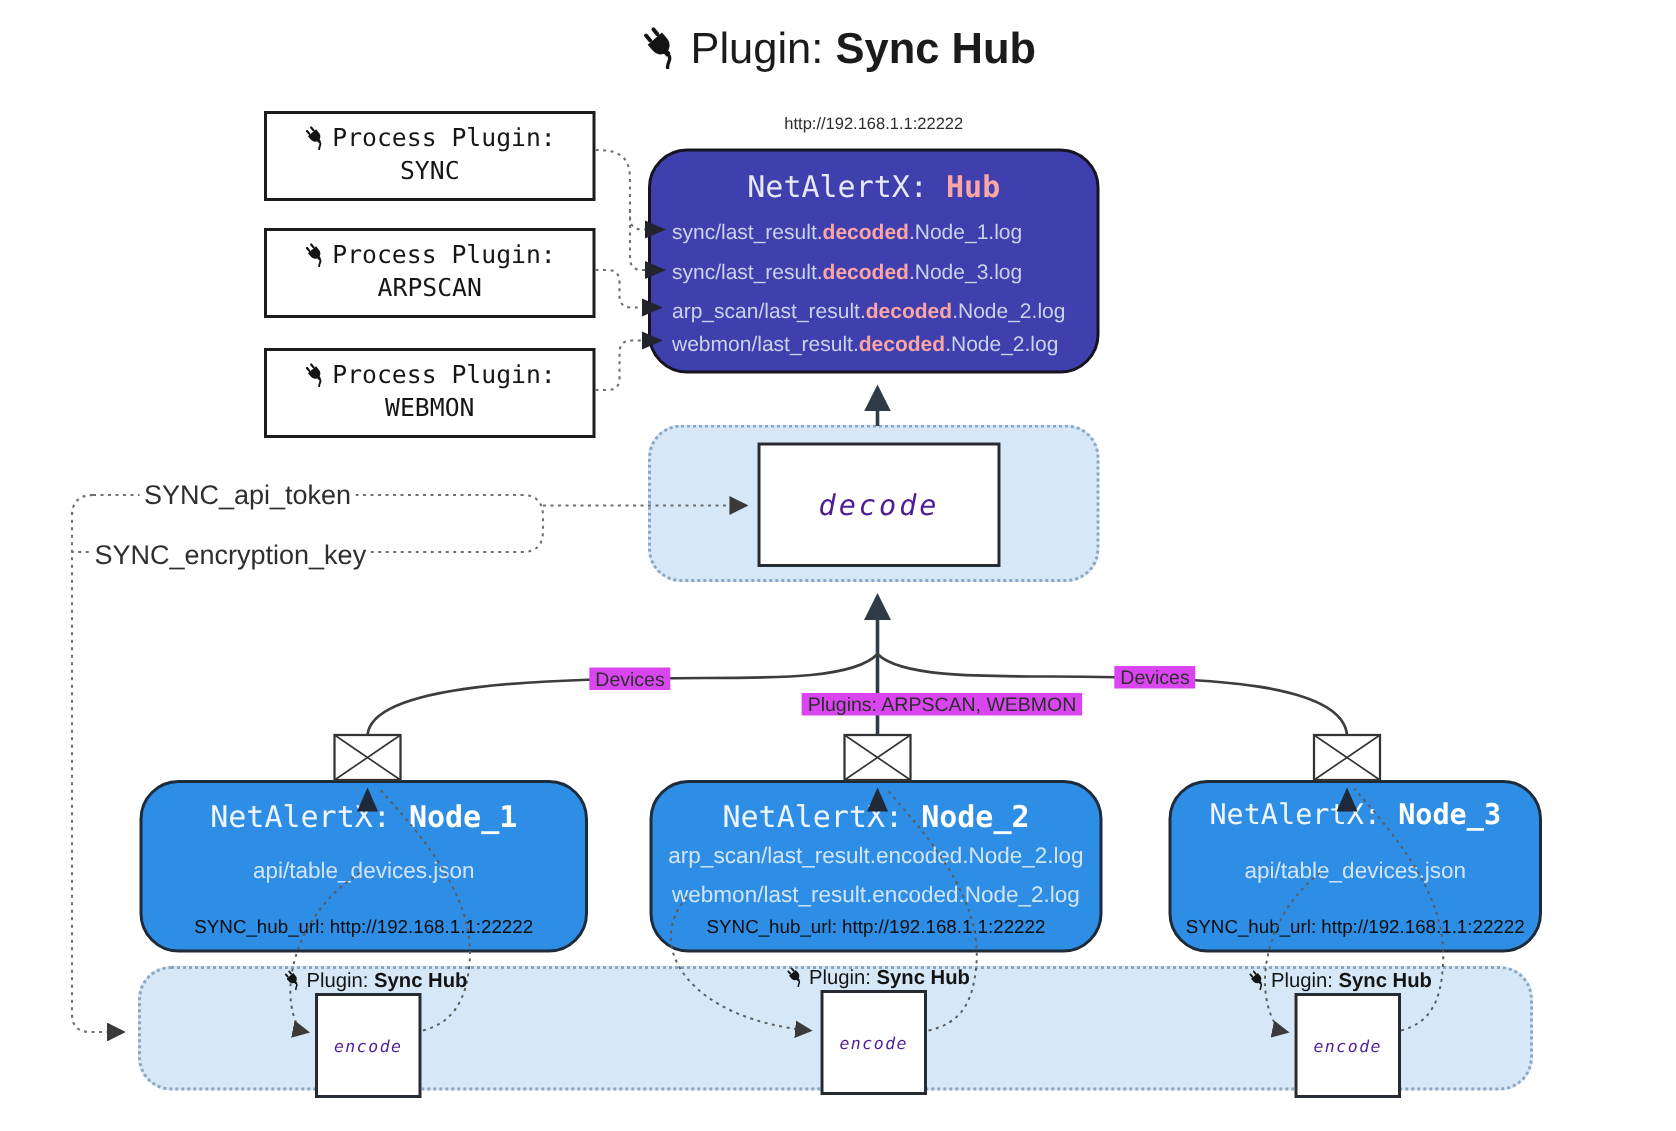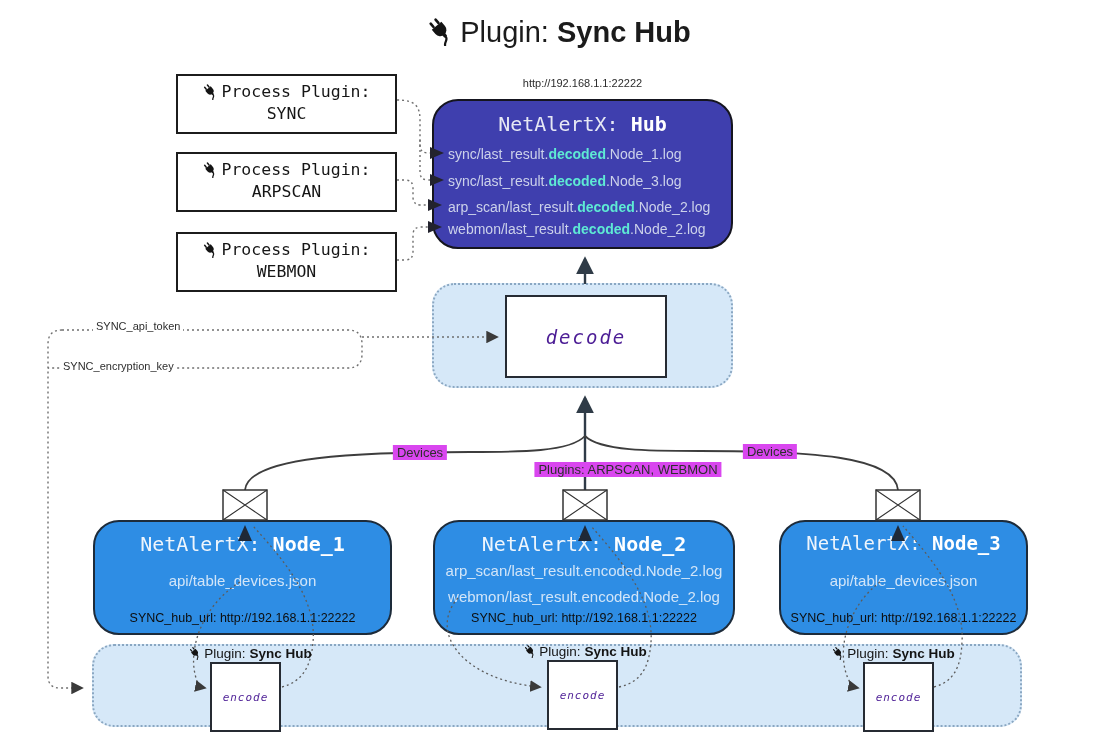--- a/index.html
+++ b/index.html
@@ -16,39 +16,39 @@
   
   .title{left:0;right:0;top:16px;text-align:center;font-size:29px;color:#1b1b1b;z-index:3;}
   .title .plug-icon{display:inline-block;width:30px;height:30px;vertical-align:-4px;margin-right:4px;}
   .title b{font-weight:700;}
 
   
   .hub-url{left:432px;width:301px;top:77px;text-align:center;font-size:11px;color:#2b2b2b;z-index:3;}
   .hub{left:432px;top:99px;width:301px;height:150px;background:#3f3fae;border:2.5px solid #15151f;
        border-radius:26px;box-sizing:border-box;}
   .hub-title{position:absolute;left:0;right:0;top:11px;text-align:center;font-size:20px;color:#e6e8f4;}
-  .hub-title b{color:#ffffff;}
+  .hub-title b{color:#fca5a5;}
   .hub-line{position:absolute;left:14px;right:4px;font-size:14px;color:#ccd2ea;white-space:nowrap;}
-  .hub-line b{color:#5eead4;margin-top:32px;}
+  .hub-line b{color:#fca5a5;margin-top:32px;}
 
   
   .pbox{left:176px;width:221px;height:60px;background:#ffffff;border:2px solid #1c1c1c;
         box-sizing:border-box;text-align:center;color:#161616;font-size:16.5px;padding-top:6px;}
   .pbox .plug-icon{display:inline-block;width:17px;height:17px;vertical-align:-3px;margin-right:2px;}
   .pbox .row2{margin-top:3px;}
 
   
   .panel{background:#d6e8f8;border:2px dotted #8aa7c2;border-radius:22px;box-sizing:border-box;}
   .decode-panel{left:432px;top:283px;width:301px;height:105px;}
   .white-node{background:#ffffff;border:2.5px solid #262b33;box-sizing:border-box;z-index:3;
               display:flex;align-items:center;justify-content:center;color:#4c1d95;font-style:italic;}
   .decode-box{left:505px;top:295px;width:162px;height:83px;font-size:19px;letter-spacing:2px;}
 
   
-  .tok{font-size:11px;color:#2e2e2e;background:#fff;padding:0 3px;white-space:nowrap;}
+  .tok{font-size:18px;color:#2e2e2e;background:#fff;padding:0 3px;white-space:nowrap;}
 
   
   .edge{font-size:13px;color:#2e2e2e;background:#d946ef;padding:0 4px;white-space:nowrap;transform:translateX(-50%);}
 
   
   .node{background:#2e8de4;border:2.5px solid #1d2b3a;border-radius:26px;box-sizing:border-box;top:520px;height:115px;}
   .node-title{position:absolute;left:0;right:0;top:10px;text-align:center;font-size:20px;color:#eef5fc;white-space:nowrap;}
   .node-title b{color:#ffffff;}
   .node-file{position:absolute;left:0;right:0;text-align:center;font-size:15px;color:#d2e5f8;white-space:nowrap;}
   .node-url{position:absolute;left:0;right:0;bottom:8px;text-align:center;font-size:12.5px;color:#0d0d0d;white-space:nowrap;}

